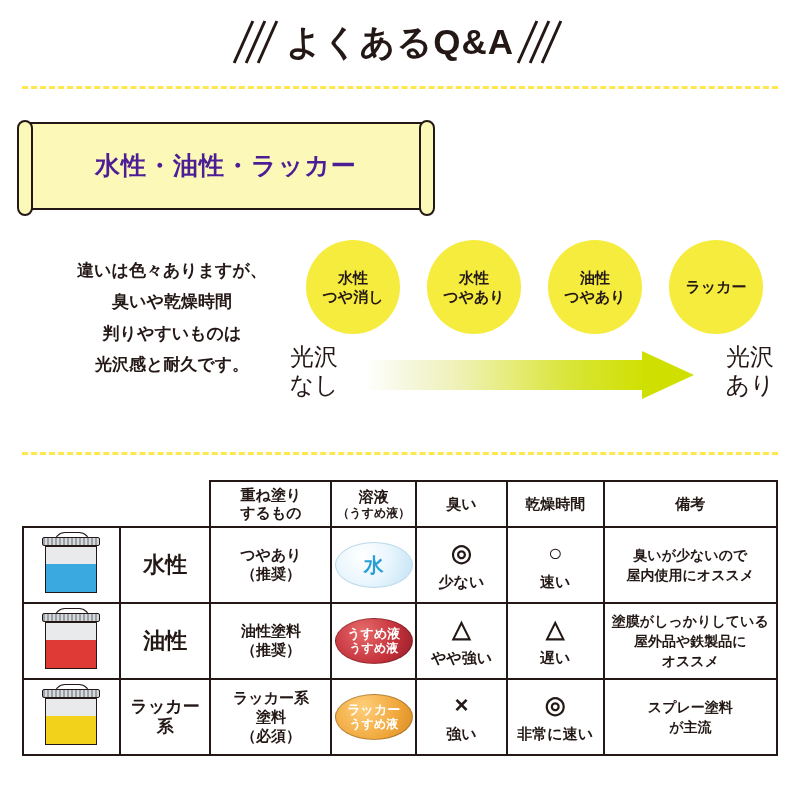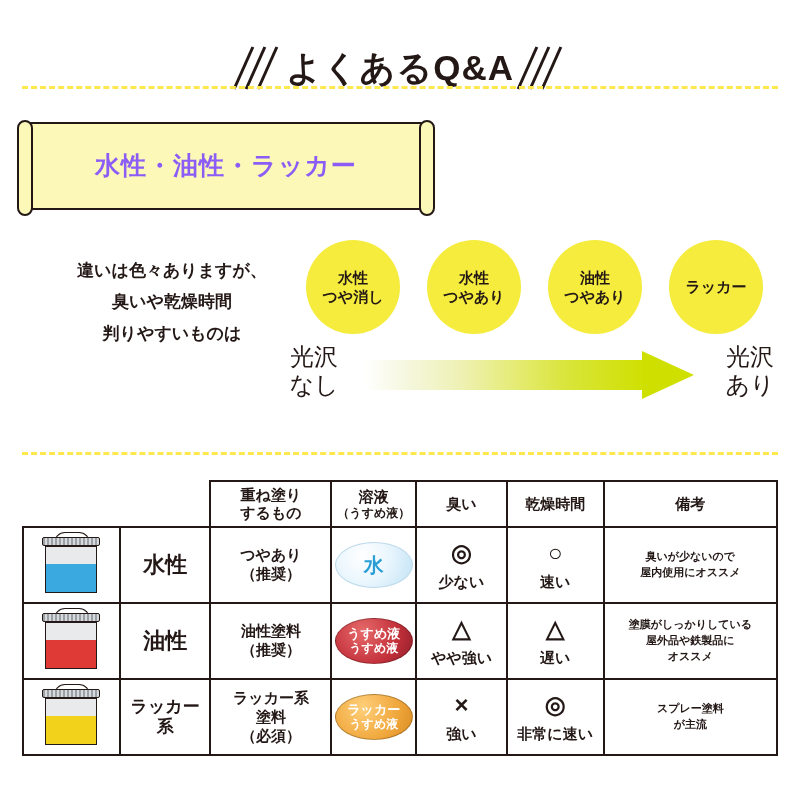--- a/index.html
+++ b/index.html
@@ -13,21 +13,21 @@
     font-family: "Liberation Sans", sans-serif;
     color: #231815;
     position: relative;
     overflow: hidden;
   }
 
   
   .header {
     position: absolute;
     left: 0; top: 0;
-    width: 800px; height: 84px; margin-top: 26px;
+    width: 800px; height: 84px;
   }
   .header-inner {
     display: flex;
     align-items: center;
     justify-content: center;
     height: 84px;
     gap: 6px;
   }
   .header-title {
     font-size: 35px;
@@ -90,21 +90,21 @@
     box-sizing: border-box;
   }
   .scroll-cap.left { left: -9px; }
   .scroll-cap.right { right: -9px; }
   .scroll-text {
     text-align: left;
     font-size: 25px;
     font-weight: bold;
     line-height: 1.35;
     letter-spacing: 1px;
-    color: #8b5cf6;
+    color: #4c1d95;
     z-index: 2;
   }
 
   
   .intro {
     position: absolute;
     left: 52px;
     top: 255px;
     width: 240px;
     text-align: center;
@@ -212,21 +212,21 @@
   .col-over { width: 120px; }
   .col-sol { width: 72px; }
   .col-smell { width: 90px; }
   .col-dry { width: 96px; }
   .col-note { width: 172px; }
   .row { height: 76px; }
   .type-name { font-size: 22px; }
   .type-name.small { font-size: 17px; line-height: 1.2; }
   .cell-sym { font-size: 24px; line-height: 1.1; }
   .cell-sym span { display: block; font-size: 15px; margin-top: 8px; }
-  .note-cell { font-size: 11px; line-height: 1.45; }
+  .note-cell { font-size: 14px; line-height: 1.45; }
 
   
   .hdr-note { position: relative; }
 
   
   .can {
     width: 58px;
     height: 56px;
     margin: 0 auto;
     position: relative;
@@ -325,20 +325,21 @@
   <span class="scroll-cap right"></span>
   <div class="scroll-text">
     <div>水性・油性・ラッカー</div>
   </div>
 </div>
 
 <div class="intro">
   <div>違いは色々ありますが、</div>
   <div>臭いや乾燥時間</div>
   <div>判りやすいものは</div>
+  <div>光沢感と耐久です。</div>
 </div>
 
 <div class="circles">
   <div class="circle c0">
     <div>
       <div>水性</div>
       <div>つや消し</div>
     </div>
   </div>
   <div class="circle c1">

